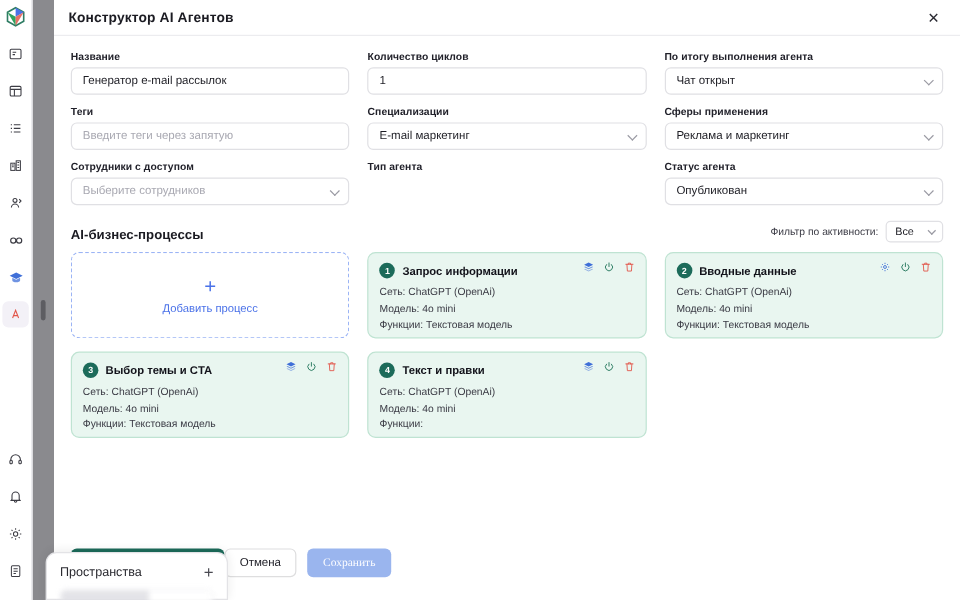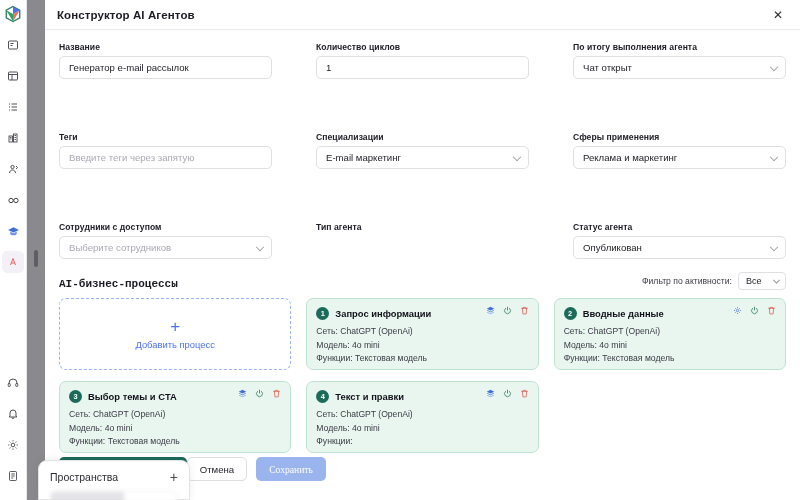--- a/index.html
+++ b/index.html
@@ -65,21 +65,21 @@
   .modal-header {
     height: 30px; display: flex; align-items: center; justify-content: space-between;
     padding: 0 14px 0 12px; border-bottom: 1px solid #ececef; flex: 0 0 auto;
   }
   .modal-title { font-size: 11.5px; font-weight: 700; color: #1b1b22; letter-spacing: .1px; }
   .modal-close { font-size: 12px; color: #2b2b33; cursor: pointer; line-height: 1; padding: 3px; }
 
   .modal-body { flex: 1; padding: 12px 14px 0 14px; overflow: hidden; position: relative; }
 
   
-  .form-grid { display: grid; grid-template-columns: repeat(3, 1fr); column-gap: 15px; row-gap: 0px; gap: 44px; }
+  .form-grid { display: grid; grid-template-columns: repeat(3, 1fr); column-gap: 15px; row-gap: 0px; }
   .field { margin-bottom: 9px; }
   .field-label {
     font-size: 8.6px; font-weight: 700; color: #21212a; margin-bottom: 4px;
     letter-spacing: .05px; display: block;
   }
   .ctrl {
     height: 23px; border: 1px solid #e0e0e4; border-radius: 5px; background: #fff;
     display: flex; align-items: center; padding: 0 9px; font-size: 9.6px; color: #1d1d24;
     position: relative; cursor: text;
   }
@@ -88,21 +88,21 @@
   .chev {
     position: absolute; right: 8px; top: 50%; width: 6px; height: 6px;
     border-right: 1.3px solid #9a9aa3; border-bottom: 1.3px solid #9a9aa3;
     transform: translateY(-65%) rotate(45deg);
   }
 
   
   .section-bar {
     display: flex; align-items: flex-end; justify-content: space-between; margin: 4px 0 8px 0;
   }
-  .section-title { font-size: 11px; font-weight: 700; color: #1b1b22; font-family: Liberation Mono, monospace; }
+  .section-title { font-size: 11px; font-weight: 700; color: #1b1b22; }
   .filter-wrap { display: flex; align-items: center; gap: 6px; }
   .filter-label { font-size: 8.6px; color: #3a3a44; }
   .filter-select {
     height: 18px; min-width: 48px; border: 1px solid #e0e0e4; border-radius: 4px;
     display: flex; align-items: center; padding: 0 17px 0 7px; font-size: 9px; color: #1d1d24;
     position: relative; cursor: pointer; background:#fff;
   }
   .filter-select .chev { right: 6px; width: 5px; height: 5px; }
 
   .cards-grid { display: grid; grid-template-columns: repeat(3, 1fr); gap: 11px 15px; }

